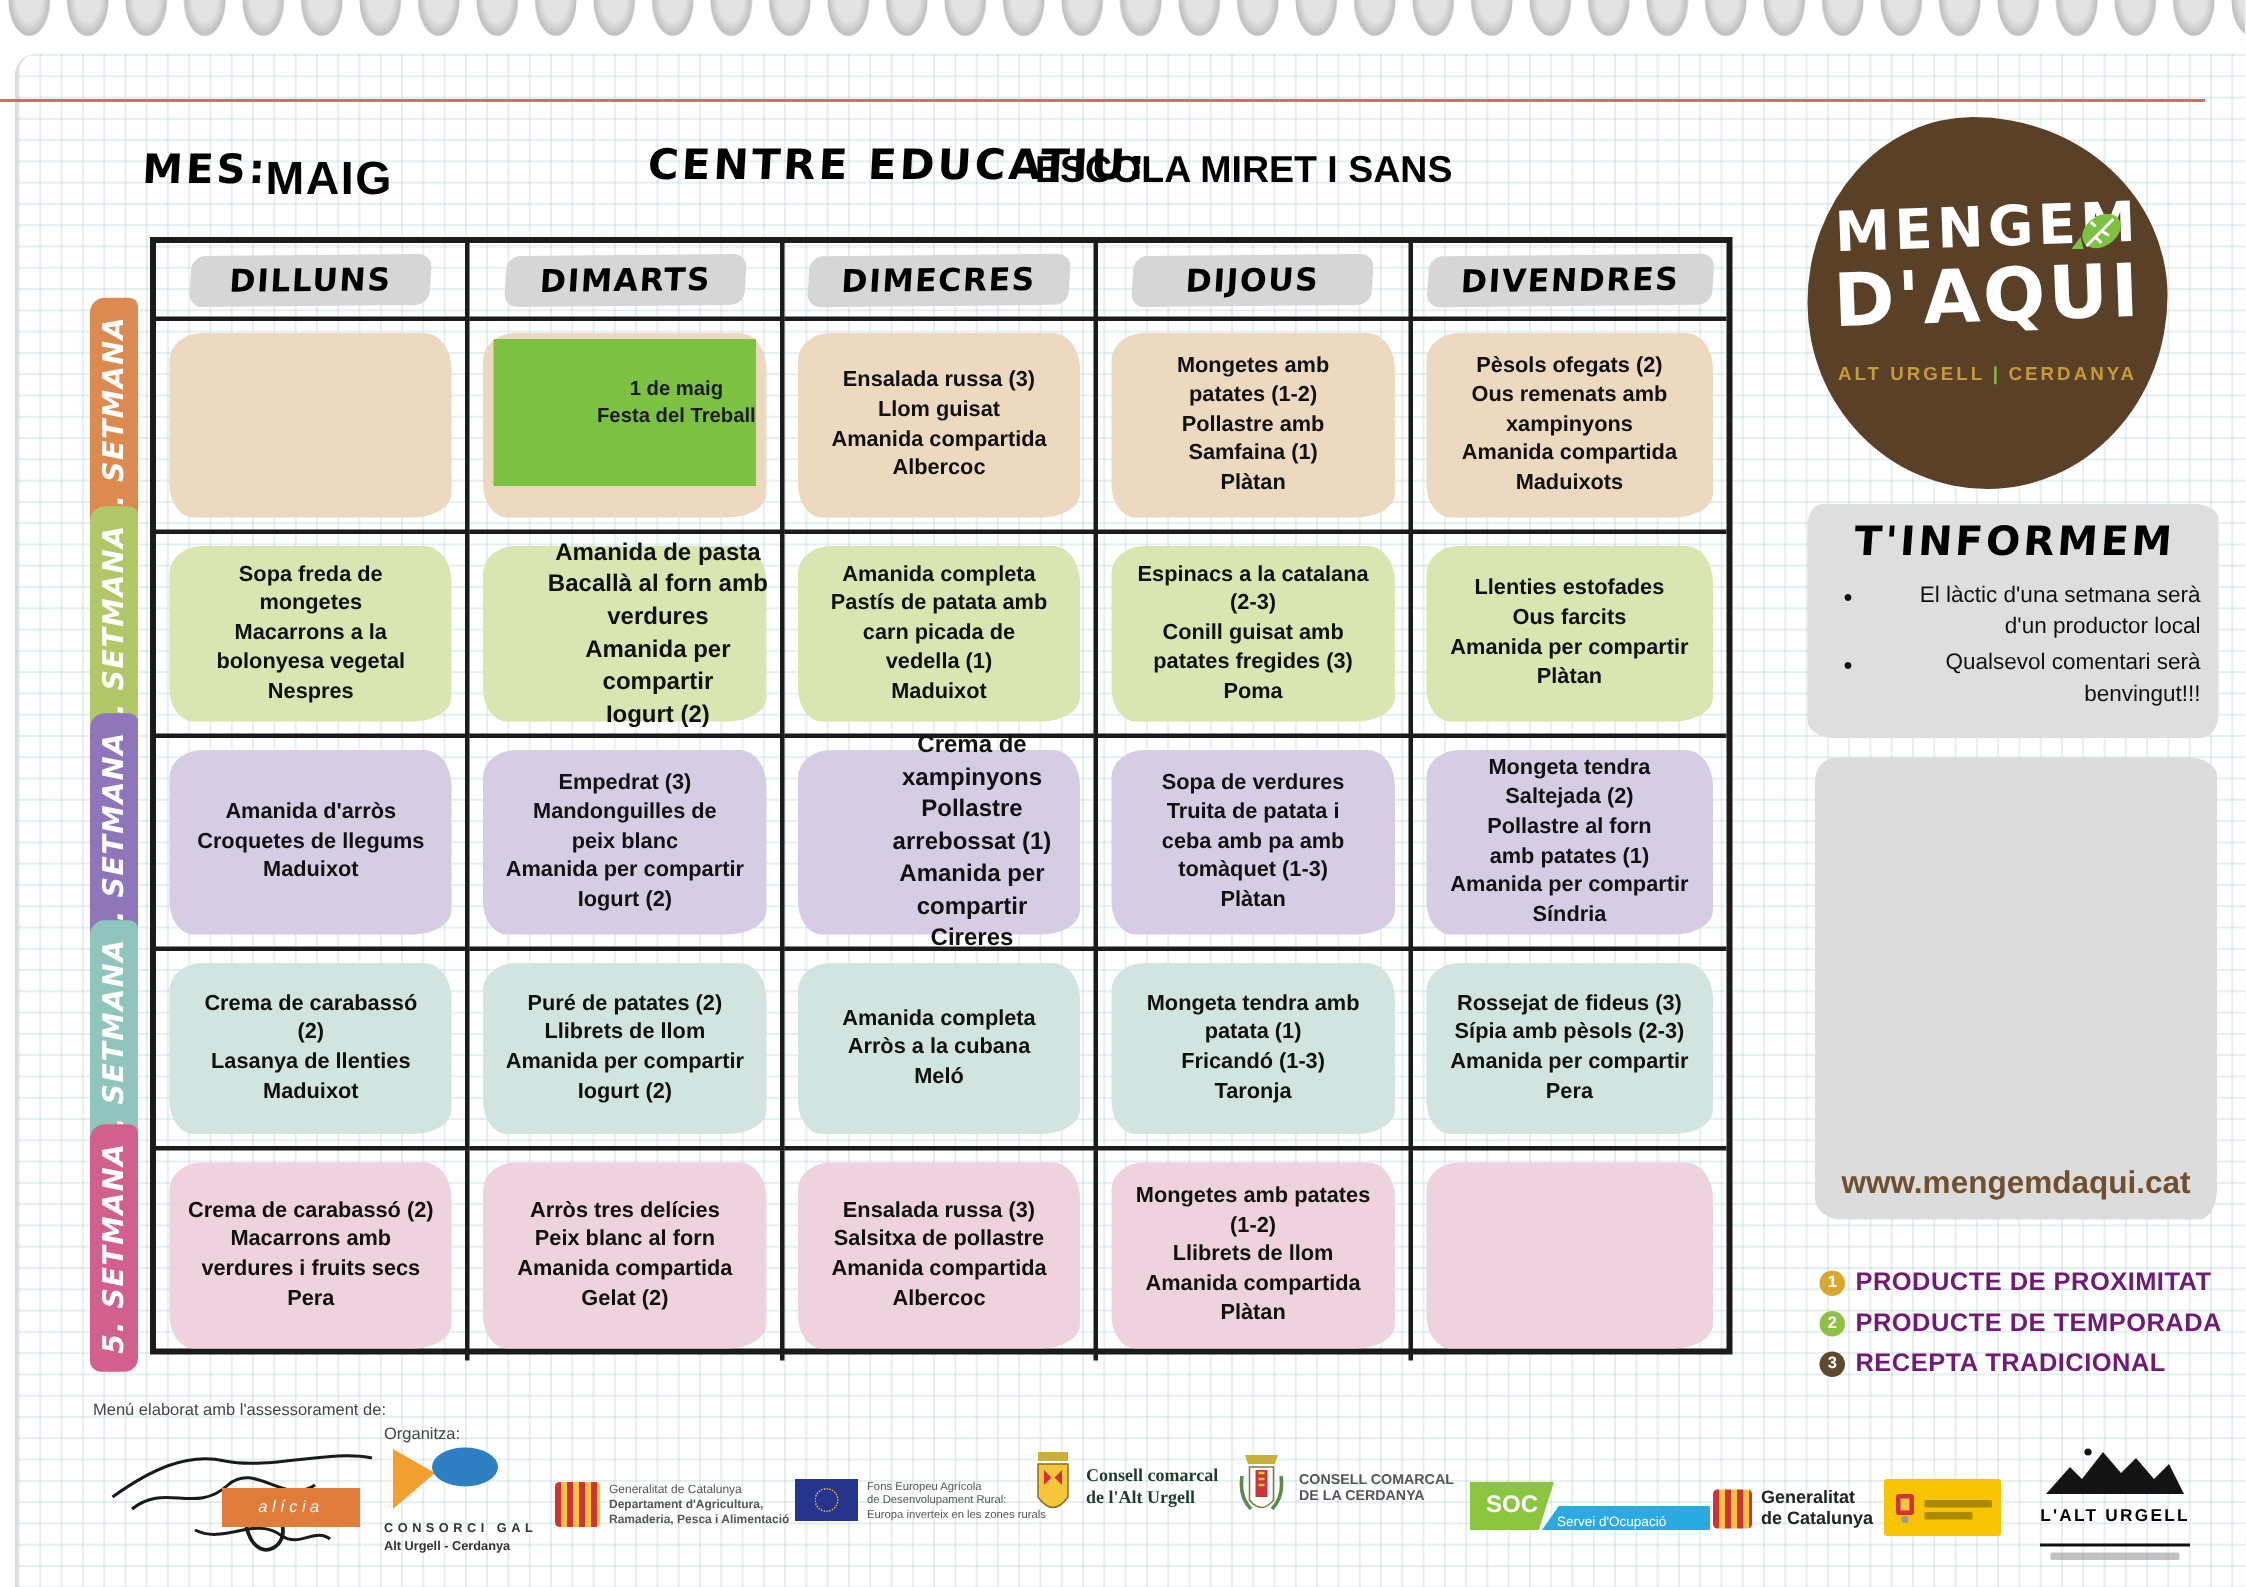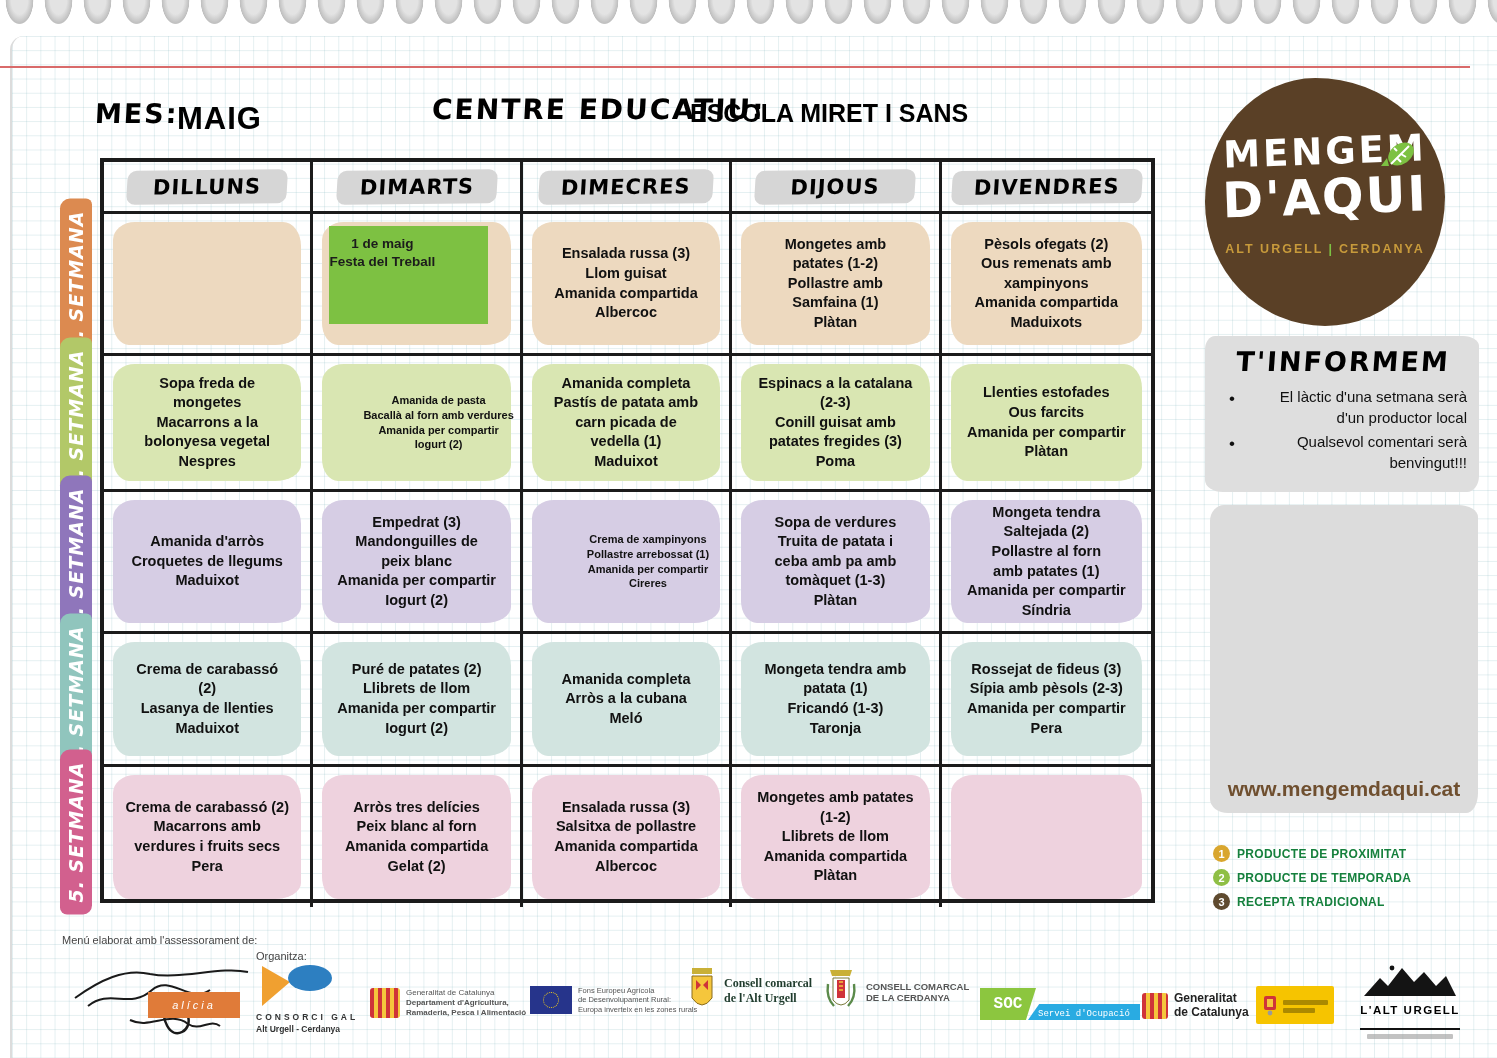--- a/index.html
+++ b/index.html
@@ -45,23 +45,23 @@
   .cell { display:flex; align-items:center; justify-content:center; padding:8px 5px; }
   .blob { position:absolute; left:9px; right:9px; top:8px; bottom:8px;
     border-radius:22px 18px 26px 16px / 18px 24px 16px 22px; }
   .wk0 .blob { background:#edd9bf; }
   .wk1 .blob { background:#d9e6b2; }
   .wk2 .blob { background:#d6cde4; }
   .wk3 .blob { background:#d2e4e0; }
   .wk4 .blob { background:#eed2de; }
   .cell-text { position:relative; z-index:1; text-align:center; font-weight:bold; font-size:14.5px;
     line-height:1.35; color:#111; white-space:pre-line; }
-  .cell.small .cell-text { font-size:11px;margin-left:44px; }
-  .holiday-box { position:absolute; z-index:2; left:16px; right:32px; top:12px; height:98px; background:#7dc142;
-    display:flex; justify-content:flex-start; padding-top:9px; }
+  .cell.small .cell-text { font-size:16px;margin-left:44px; }
+  .holiday-box { position:absolute; z-index:2; left:16px; right:16px; top:12px; height:98px; background:#7dc142;
+    display:flex; justify-content:flex-end; padding-top:24px; }
   .holiday-box .cell-text { font-size:13.5px; color:#1c1c1c; }
 
   
   .wk-label { position:absolute; left:56px; width:40px; z-index:3; display:block; }
   .wk-label span { position:absolute; left:50%; top:50%; transform:translate(-50%,-50%) rotate(-90deg);
     white-space:nowrap; color:#fff; font-family:"DejaVu Sans",sans-serif; font-weight:bold; font-size:19px;
     letter-spacing:1px; padding:5px 12px; border-radius:7px 10px 6px 9px; font-style:italic; }
   .wkl0 { top:215px; height:132px; } .wkl0 span { background:#dc8a50; }
   .wkl1 { top:357px; height:126px; } .wkl1 span { background:#b2c868; }
   .wkl2 { top:492px; height:132px; } .wkl2 span { background:#8f76bb; }
@@ -88,21 +88,21 @@
   .bigblob { left:1210px; top:505px; width:268px; height:308px; background:#dcdcdc;
     border-radius:14px 20px 12px 18px / 16px 12px 20px 14px; }
   .website { position:absolute; left:0; right:0; bottom:12px; text-align:center;
     font-weight:bold; font-size:21px; color:#6f4f2f; }
 
   
   .legend { left:1213px; top:845px; width:276px; }
   .legend-row { display:flex; align-items:center; margin-bottom:7px; }
   .legend-dot { width:17px; height:17px; border-radius:50%; color:#fff; font-size:11px; font-weight:bold;
     display:flex; align-items:center; justify-content:center; margin-right:7px; flex:0 0 17px; }
-  .legend-label { font-size:12px; font-weight:bold; color:#15803d; letter-spacing:.3px; }
+  .legend-label { font-size:17px; font-weight:bold; color:#701a75; letter-spacing:.3px; }
 
   
   .ftext { font-size:11px; color:#444; }
   .tiny { font-size:8px; color:#555; line-height:1.25; }
   .sig-box { position:absolute; left:78px; top:32px; width:92px; height:26px; background:#e07b39;
     color:#fff; font-size:11px; font-style:italic; display:flex; align-items:center; justify-content:center; letter-spacing:3px; }
   .senyera { background:repeating-linear-gradient(90deg,#cf3339 0 4px,#f5c63c 4px 8px); border-radius:3px; }
   .soc-wrap { display:flex; height:32px; }
   .soc-g { background:#8cc63f; color:#fff; font-weight:bold; font-size:16px; width:56px;
     display:flex; align-items:center; justify-content:center; clip-path:polygon(0 0,100% 0,82% 100%,0 100%); }
@@ -434,21 +434,21 @@
       <path d="M6 2 L28 2 L26 8 L8 8 Z" fill="#c9b037"></path>
       <path d="M9 10 L25 10 L25 32 Q17 42 9 32 Z" fill="#fff" stroke="#7a7a3a"></path>
       <path d="M13 12 L21 12 L21 30 L13 30 Z" fill="#cf3339"></path>
       <path d="M15 14 h4 M15 18 h4 M15 22 h4" stroke="#f5c63c" stroke-width="1.6"></path>
       <path d="M4 16 Q2 30 10 38 M30 16 Q32 30 24 38" stroke="#5b8a4a" stroke-width="2.4" fill="none"></path>
     </svg>
     <div class="pre" style="font-size:9.5px; font-weight:bold; color:#555;">CONSELL COMARCAL
 DE LA CERDANYA</div>
   </div>
 
-  <div class="abs soc-wrap" style="left:980px; top:988px;font-family:Liberation Mono, monospace;">
+  <div class="abs soc-wrap" style="left:980px; top:988px;">
     <div class="soc-g">SOC</div>
     <div class="soc-b pre">Servei d'Ocupació
 de Catalunya</div>
   </div>
 
   <div class="abs" style="left:1142px; top:992px; display:flex; gap:6px; align-items:center; width:130px;">
     <div class="senyera" style="width:26px; height:26px; flex:0 0 26px;"></div>
     <div class="pre" style="font-size:12px; font-weight:bold; color:#222; line-height:1.15;">Generalitat
 de Catalunya</div>
   </div>

